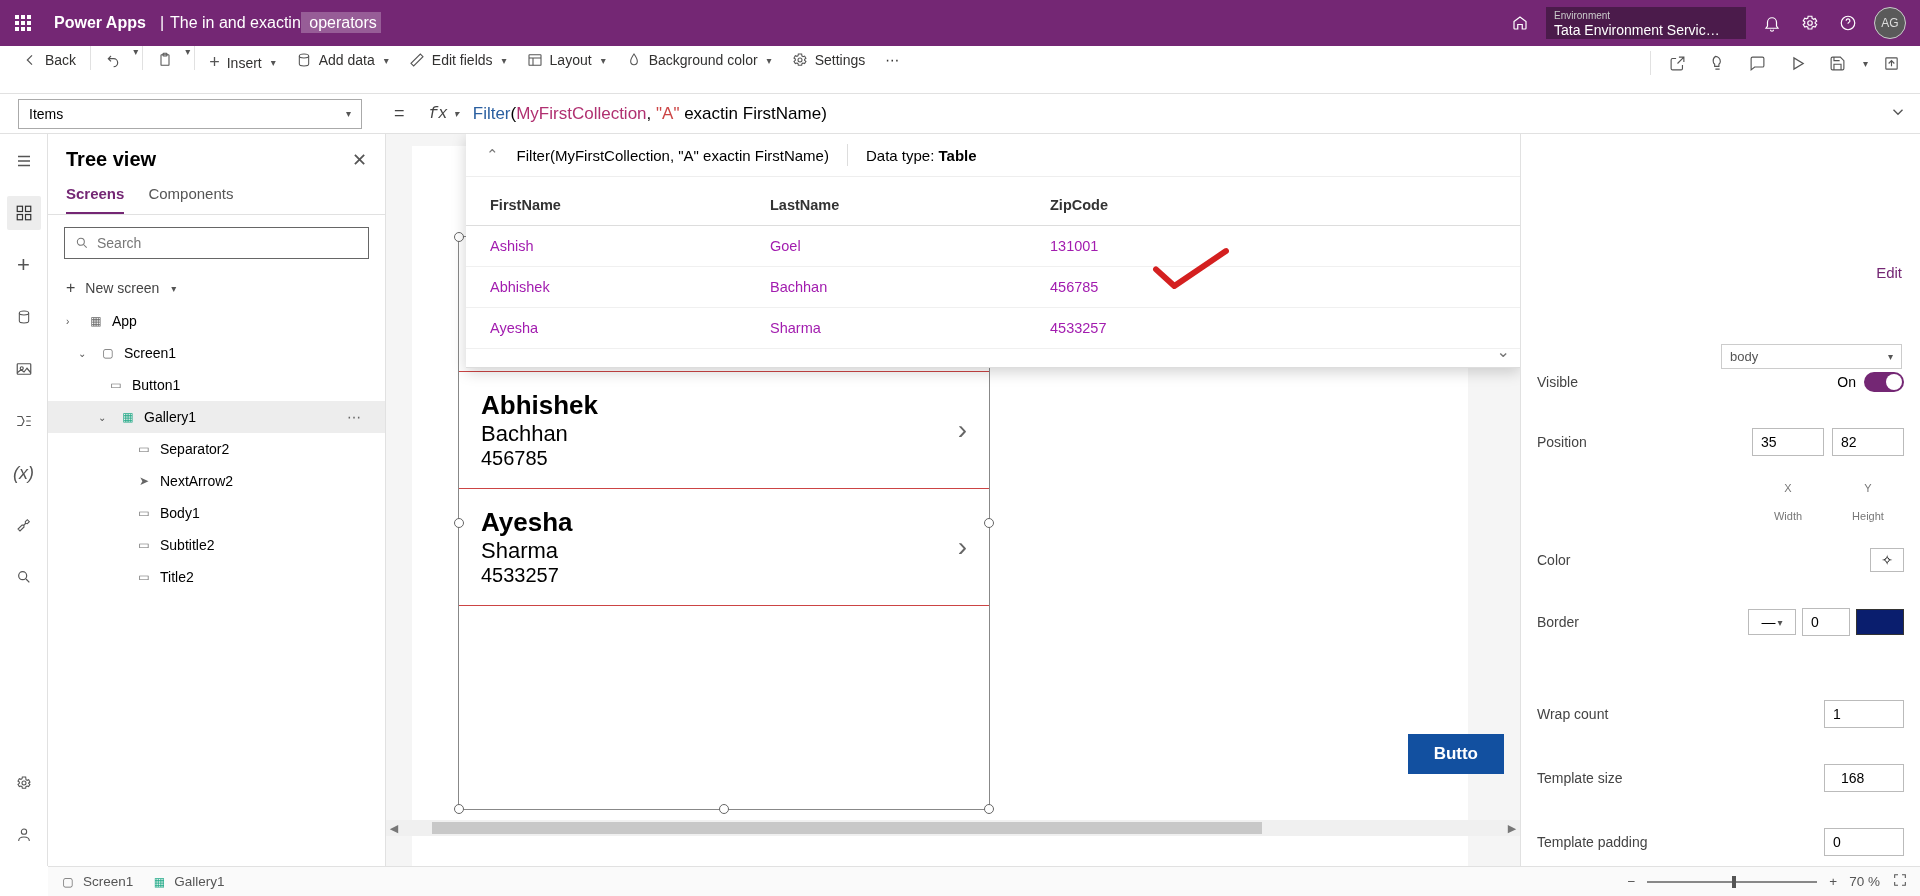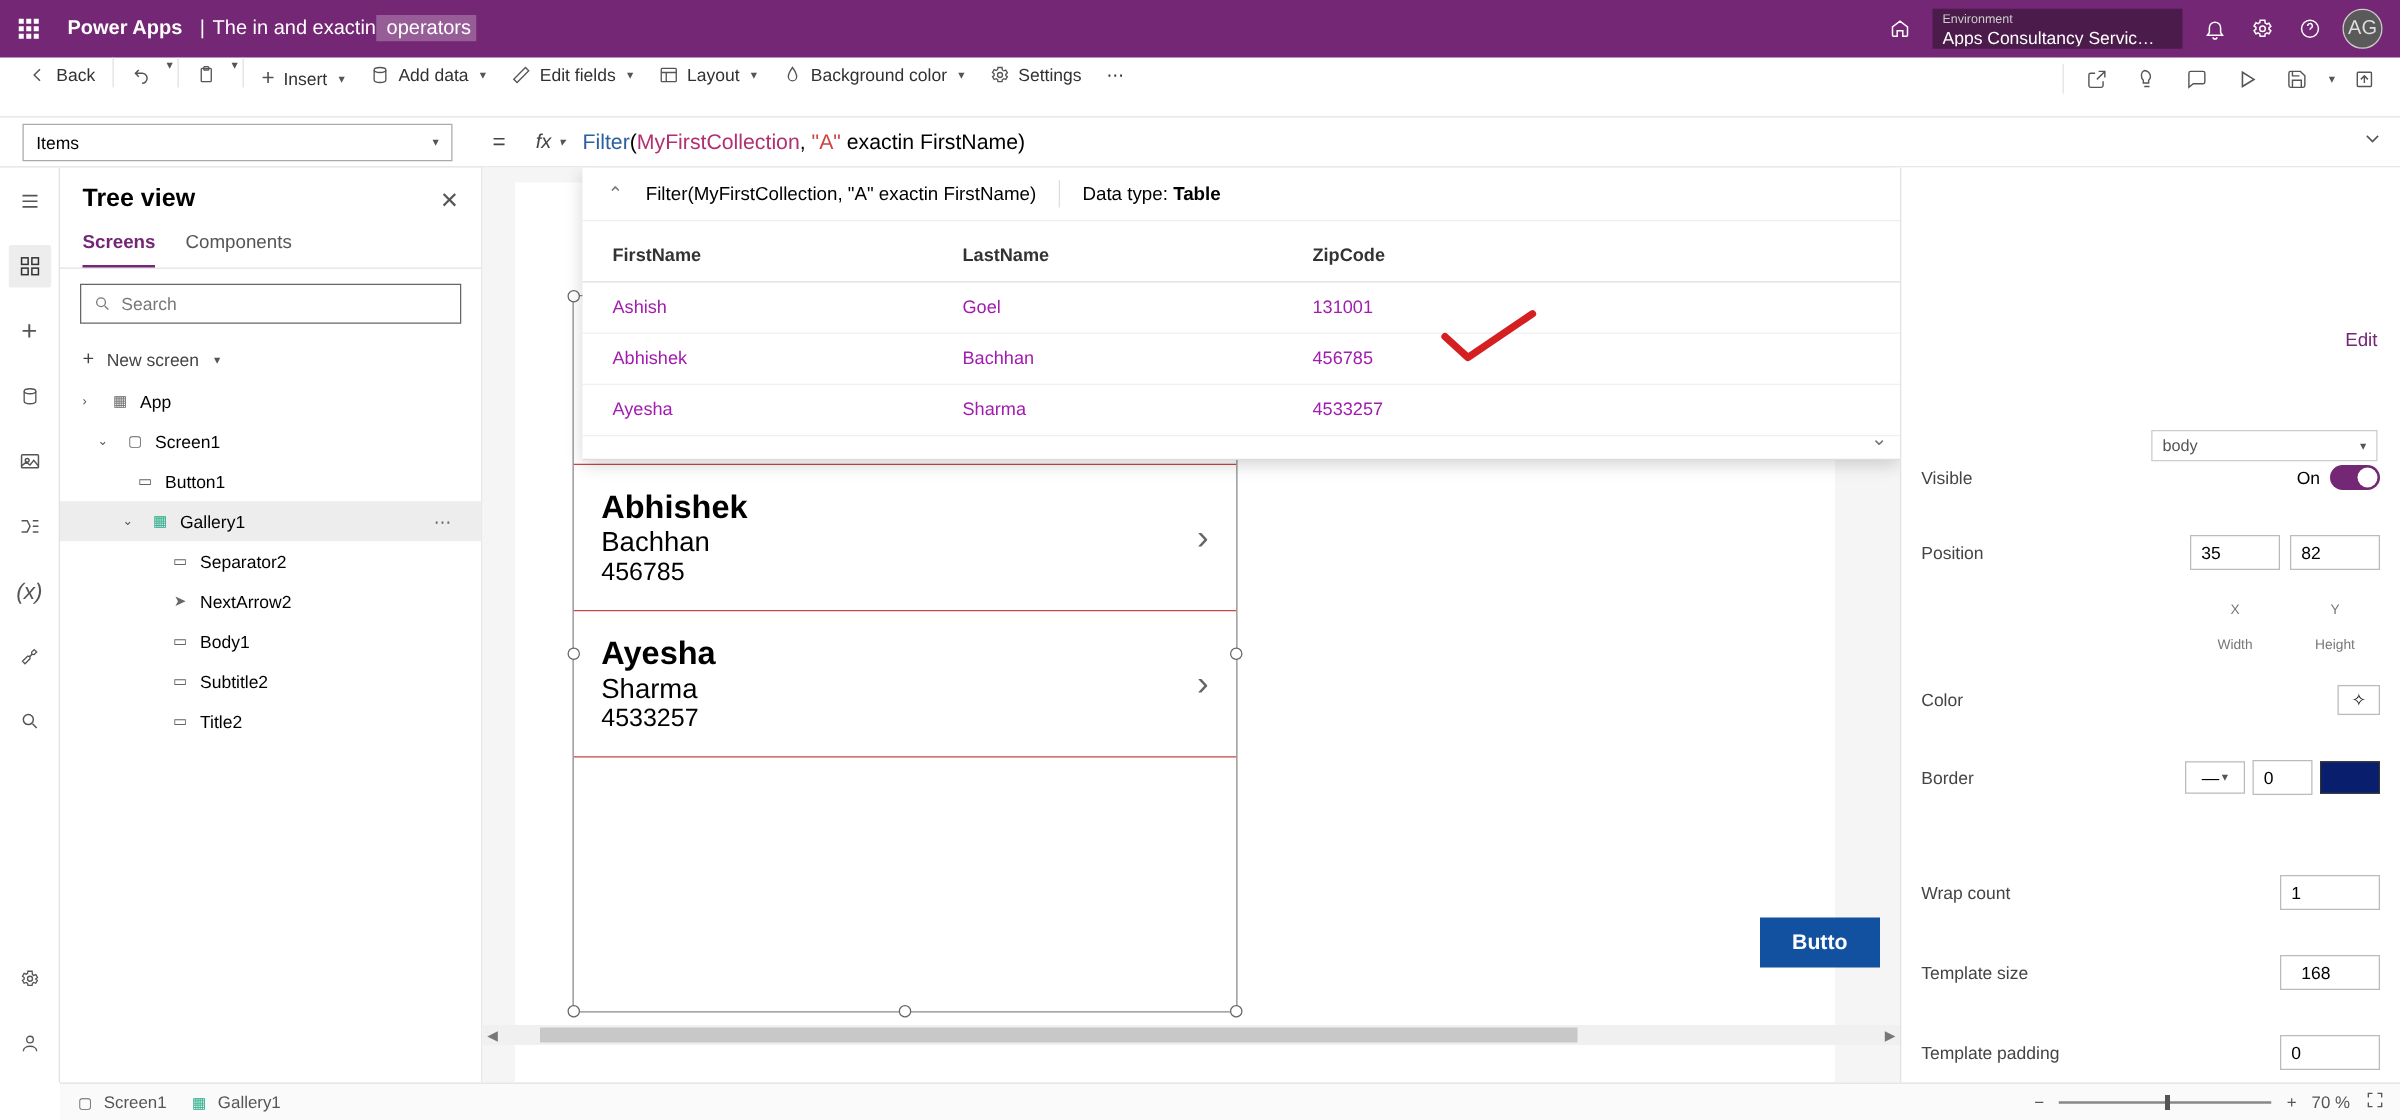--- a/index.html
+++ b/index.html
@@ -12,21 +12,21 @@
 .waffle-grid span { background: #fff; width: 4px; height: 4px; }
 .app-name { font-weight: 600; font-size: 16px; padding: 0 8px; text-align: right; }
 .app-sep { padding: 0 6px; font-size: 16px; }
 .app-title { font-size: 16px; padding-right: 10px; }
 .app-title .hl { background: rgba(255,255,255,0.25); padding: 2px 4px; }
 .header-right { margin-left: auto; display: flex; align-items: center; gap: 14px; padding-right: 14px; }
 .env-box { background: #4b1b4b; padding: 2px 8px; font-size: 11px; line-height: 14px; min-width: 200px; }
 .env-box .env-lbl { color: #ccc; font-size: 10px; }
 .env-box .env-val { color: #fff; font-size: 14px; white-space: nowrap; overflow: hidden; text-overflow: ellipsis; max-width: 190px; }
 .hicon { width: 24px; height: 24px; display: flex; align-items: center; justify-content: center; color: #fff; }
-.avatar-c { width: 32px; height: 32px; border-radius: 50%; background: #5a5a5a; border:1px solid #ccc; display: flex; align-items: center; justify-content: center; font-size: 16px; color: #ddd; }
+.avatar-c { width: 32px; height: 32px; border-radius: 50%; background: #5a5a5a; border:1px solid #ccc; display: flex; align-items: center; justify-content: center; font-size: 12px; color: #ddd; }
 
 
 .toolbar { height: 48px; border-bottom: 1px solid #e1e1e1; display: flex; align-items: flex-start; padding: 0 12px; gap: 0; }
 .tb-btn { display: flex; align-items: center; gap: 7px; padding: 6px 10px; font-size: 14px; color: #323130; background: none; border: none; cursor: pointer; }
 .tb-sep { width: 1px; height: 24px; background: #e1e1e1; margin: 0 4px; }
 .tb-chev { font-size: 10px; color: #555; margin-left: 2px; }
 .tb-right { margin-left: auto; display: flex; align-items: center; gap: 6px; }
 .tb-icon { width: 34px; height: 34px; display: flex; align-items: center; justify-content: center; color: #555; font-size: 16px; }
 
 
@@ -149,21 +149,21 @@
     <span>The in and exactin</span><span class="hl"> operators</span>
   </div>
   <div class="header-right">
     <div class="hicon">
       <svg width="18" height="18" viewBox="0 0 24 24" fill="none" stroke="currentColor" stroke-width="1.6">
           <path d="M4 10l8-6 8 6v9a1 1 0 0 1-1 1h-4v-6h-6v6H5a1 1 0 0 1-1-1z"></path>
         </svg>
     </div>
     <div class="env-box">
       <div class="env-lbl">Environment</div>
-      <div class="env-val">Apps Consultancy Servic…</div>
+      <div class="env-val">Tata Environment Servic…</div>
     </div>
     <div class="hicon">
       <svg width="18" height="18" viewBox="0 0 24 24" fill="none" stroke="currentColor" stroke-width="1.6">
           <path d="M18 16v-5a6 6 0 1 0-12 0v5l-2 3h16zM10 21a2 2 0 0 0 4 0"></path>
         </svg>
     </div>
     <div class="hicon">
       <svg width="18" height="18" viewBox="0 0 24 24" fill="none" stroke="currentColor" stroke-width="1.6">
           <circle cx="12" cy="12" r="3"></circle>
           <path d="M19 12a7 7 0 0 0-.1-1l2-1.5-2-3.4-2.3.9a7 7 0 0 0-1.7-1L14.5 3h-5l-.4 2.5a7 7 0 0 0-1.7 1L5 5.6l-2 3.4 2 1.5a7 7 0 0 0 0 2l-2 1.5 2 3.4 2.4-.9a7 7 0 0 0 1.7 1l.4 2.5h5l.4-2.5a7 7 0 0 0 1.7-1l2.3.9 2-3.4-2-1.5c.1-.3.1-.7.1-1z"></path>
@@ -287,21 +287,21 @@
 
 <div class="prop-row">
   <div class="prop-select">
     <div class="prop-select-inner">
       <span>Items</span>
       <span class="tb-chev">▾</span>
     </div>
   </div>
   <div class="eq">=</div>
   <div class="fx">
-      <span style="font-style:italic;">fx</span>
+      <span style="font-style:italic;font-family:Liberation Mono, monospace;">fx</span>
       <span class="tb-chev">▾</span>
     </div>
   <div class="formula">
     <span class="fn">Filter</span><span>(</span><span class="col">MyFirstCollection</span><span>, </span><span class="str">"A"</span><span> exactin FirstName)</span>
   </div>
   <div class="formula-expand">
     <svg width="18" height="18" viewBox="0 0 24 24" fill="none" stroke="#555" stroke-width="1.8">
         <path d="M6 9l6 6 6-6"></path>
       </svg>
   </div>

